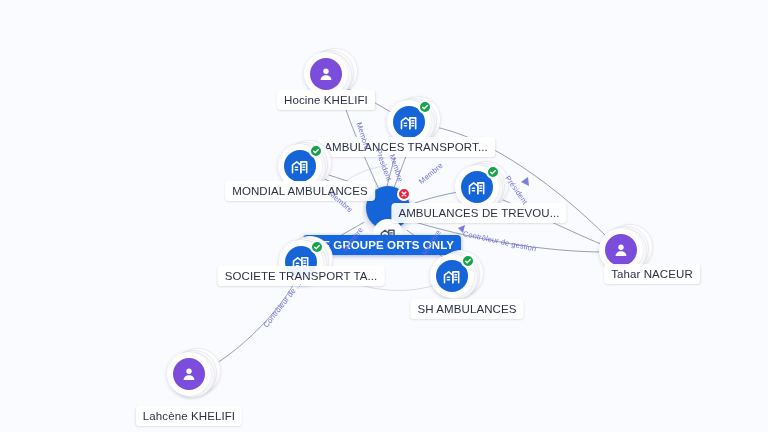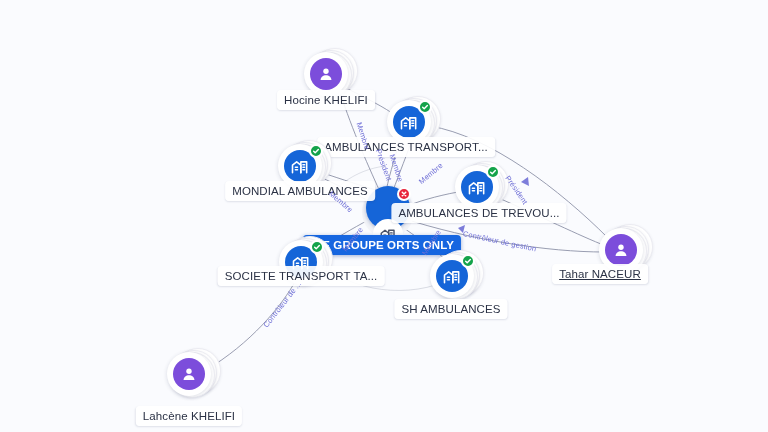--- a/index.html
+++ b/index.html
@@ -311,37 +311,37 @@
             <path d="M6.5 13.5h2.5M6.5 16.5h2.5M15.5 10.5h2M15.5 13.5h2M15.5 16.5h2"></path>
           </svg>
         </span>
         <span class="badge ok">
           <svg width="8" height="8" viewBox="0 0 12 12" fill="none" stroke="#ffffff" stroke-width="2.2" stroke-linecap="round" stroke-linejoin="round">
               <path d="M2.5 6.3 4.8 8.6 9.5 3.8"></path>
             </svg>
         </span>
       </span>
     </div>
-      <div class="lbl" style="left: 451px; top: 299px;">SH AMBULANCES</div>
+      <div class="lbl" style="left: 467px; top: 299px;">SH AMBULANCES</div>
       <div class="node" style="left: 621px; top: 250px;">
       <span class="stack">
         <i style="left:-14px;top:-26px"></i>
         <i style="left:-18px;top:-24px"></i>
         <i style="left:-20px;top:-22px"></i>
       </span>
       <span class="disc" style="left:-22px;top:-22px">
         <span class="inner person">
           <svg width="18" height="18" viewBox="0 0 24 24" fill="#ffffff">
             <circle cx="12" cy="8.3" r="3.6"></circle>
             <path d="M4.8 20c0-4 3.4-6.4 7.2-6.4S19.2 16 19.2 20z"></path>
           </svg>
         </span>
       </span>
     </div>
-      <div class="lbl" style="left: 600px; top: 264px; text-decoration: underline;">Tahar NACEUR</div>
+      <div class="lbl" style="left: 652px; top: 264px;">Tahar NACEUR</div>
       <div class="node" style="left: 189px; top: 374px;">
       <span class="stack">
         <i style="left:-14px;top:-26px"></i>
         <i style="left:-18px;top:-24px"></i>
         <i style="left:-20px;top:-22px"></i>
       </span>
       <span class="disc" style="left:-22px;top:-22px">
         <span class="inner person">
           <svg width="18" height="18" viewBox="0 0 24 24" fill="#ffffff">
             <circle cx="12" cy="8.3" r="3.6"></circle>

